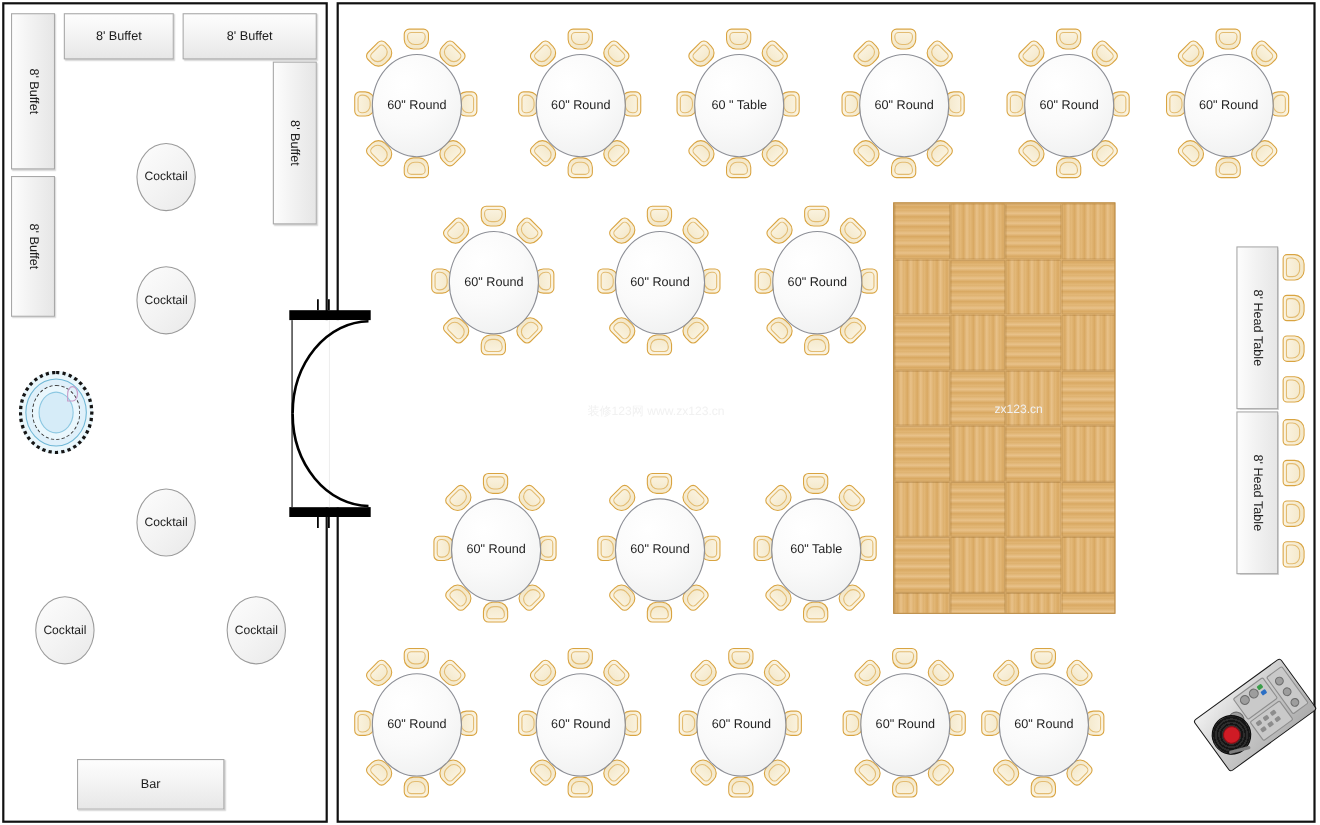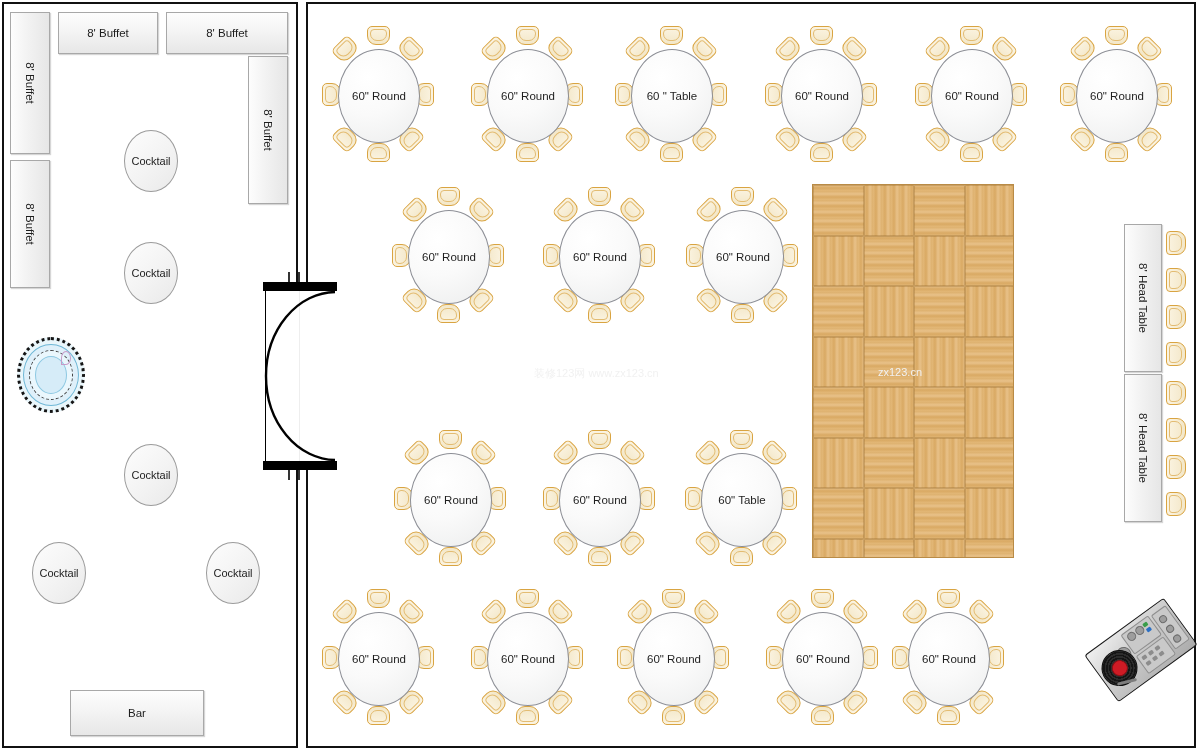--- a/index.html
+++ b/index.html
@@ -445,16 +445,16 @@
       <div class="knob" style="left:80px;top:36px;width:6px;height:6px;"></div>
       <div class="vinyl" style="left:2px;top:12px;width:34px;height:34px;">
         <div class="lab"></div>
       </div>
       <div class="arm" style="left:8px;top:44px;width:20px;height:3px;transform:rotate(22deg);"></div>
     </div>
   </div>
 
   <div id="watermarks">
       <div class="wm" style="left:534px;top:366px;">装修123网  www.zx123.cn</div>
-      <div class="wm" style="left:878px;top:366px;text-align:right;">zx123.cn</div>
+      <div class="wm" style="left:904px;top:366px;text-align:right;">zx123.cn</div>
     </div>
 
 </div>
 
 </body></html>

